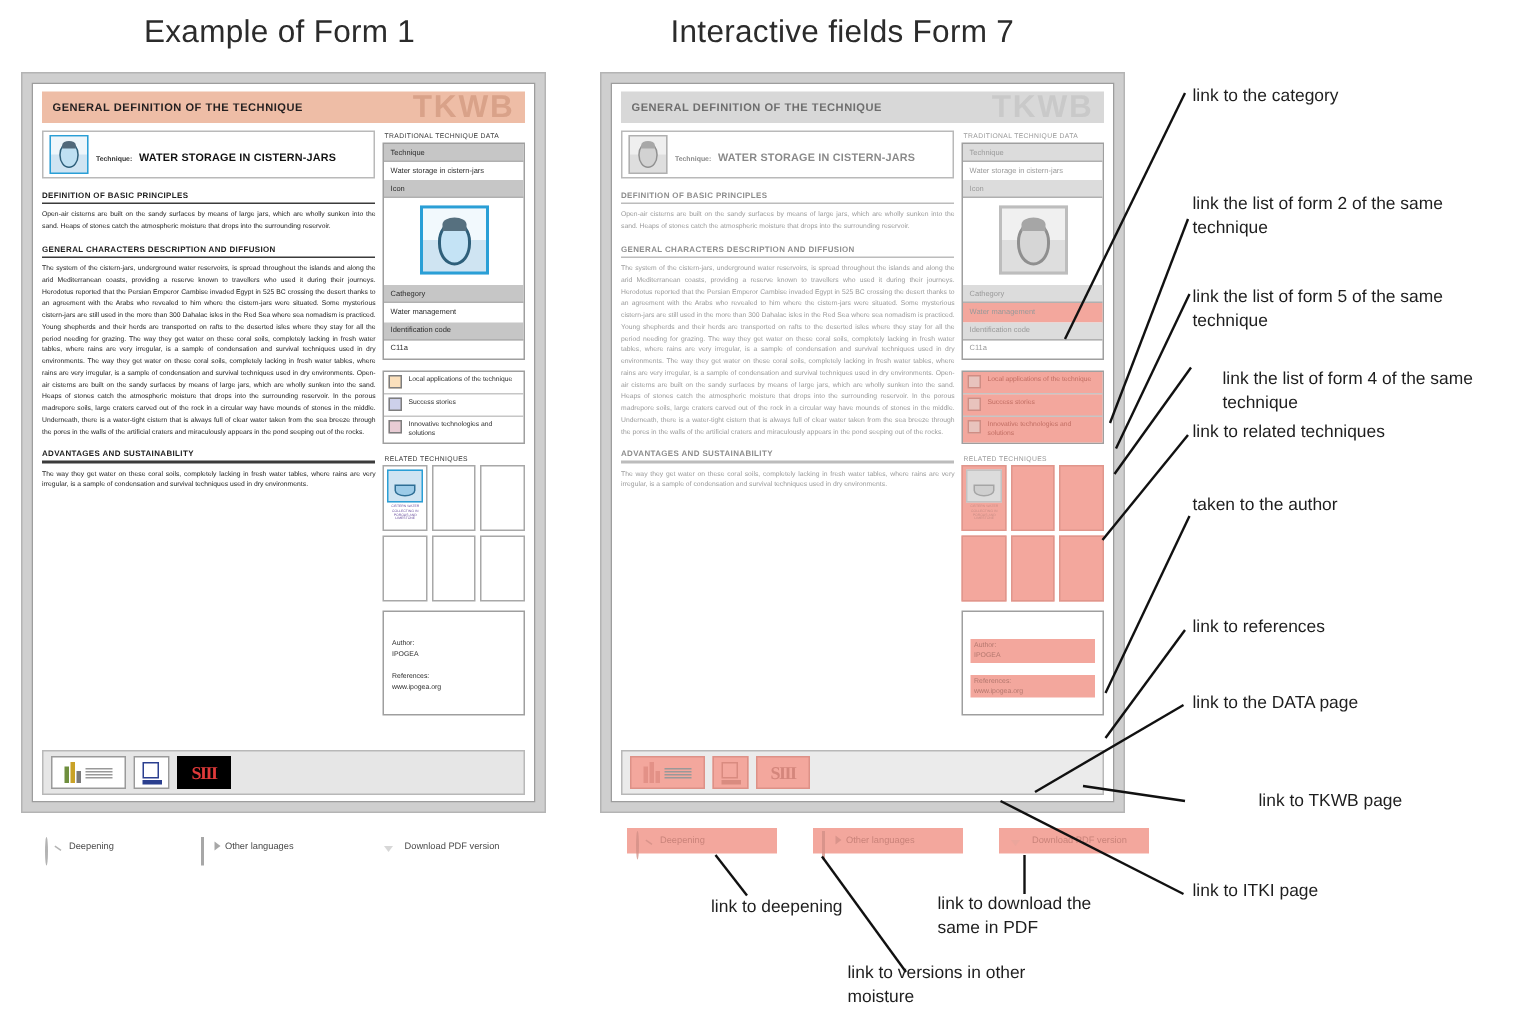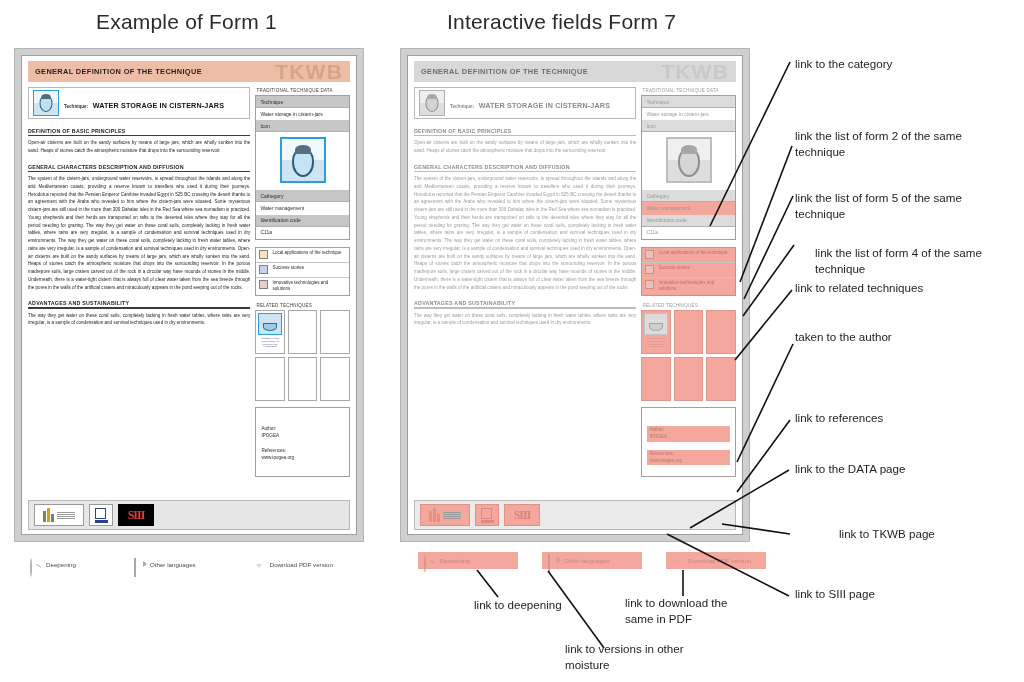--- a/index.html
+++ b/index.html
@@ -560,17 +560,17 @@
 
 <div class="anno" style="left:795px; top:56px;">link to the category</div>
 <div class="anno" style="left:795px; top:128px;">link the list of form 2 of the same technique</div>
 <div class="anno" style="left:795px; top:190px;"> link the list of form 5 of the same technique</div>
 <div class="anno" style="left:795px; top:245px;margin-left:20px;">link the list of form 4 of the same technique</div>
 <div class="anno" style="left:795px; top:280px;">link to related techniques</div>
 <div class="anno" style="left:795px; top:329px;">taken to the author</div>
 <div class="anno" style="left:795px; top:410px;">link to references</div>
 <div class="anno" style="left:795px; top:461px;">link to the DATA page</div>
 <div class="anno" style="left:795px; top:526px;margin-left:44px;">link to TKWB page</div>
-<div class="anno" style="left:795px; top:586px;">link to SIII page</div>
+<div class="anno" style="left:795px; top:586px;">link to ITKI page</div>
 
 <div class="anno" style="left:474px; top:597px; width:130px;">link to deepening</div>
 <div class="anno" style="left:565px; top:641px; width:125px;">link to versions in other moisture</div>
 <div class="anno" style="left:625px; top:595px; width:120px;">link to download the same in PDF</div>
 
 </body></html>

